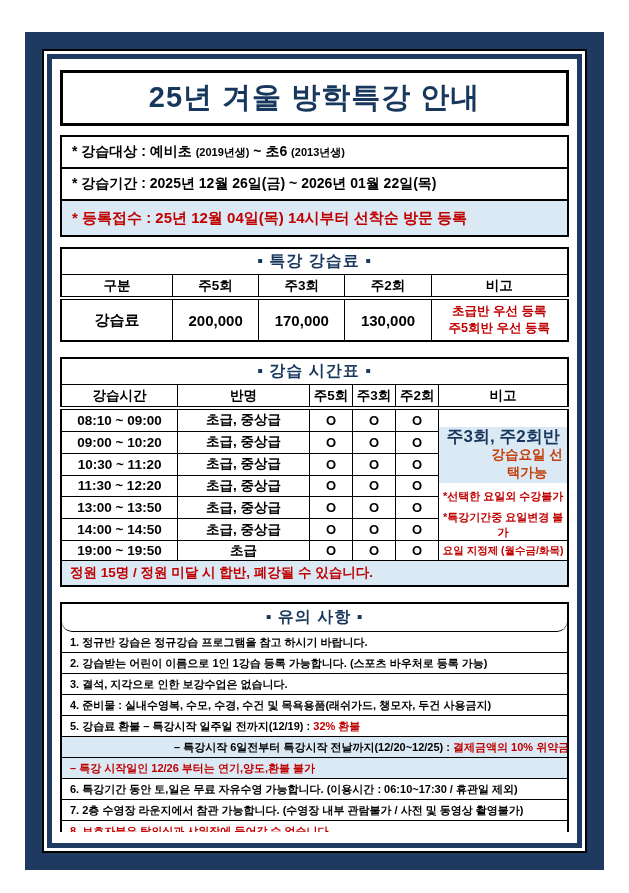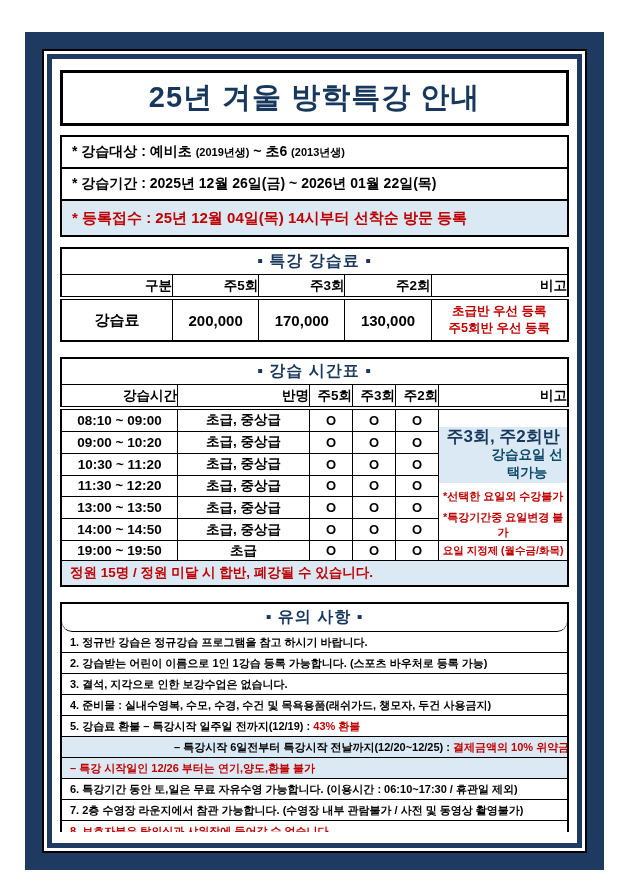--- a/index.html
+++ b/index.html
@@ -24,36 +24,36 @@
   .info-row:last-child{border-bottom:none;}
   .info-row span{white-space:pre;}
   .info-small{font-size:11px;}
   .info-reg{background:#dbe9f4;color:#c00000;font-size:15px;min-height:34px;}
 
   
   table{border-collapse:collapse;width:100%;table-layout:fixed;}
   .boxed{border:2px solid #000;margin-bottom:15px;flex:none;}
   td,th{border:1.5px solid #000;text-align:center;padding:0;}
   .sec-title{font-size:16px;color:#17375d;height:25px;letter-spacing:1px;}
-  .hdr{font-size:13.5px;height:21px;border-bottom:4px double #000;text-align:right;}
+  .hdr{font-size:13.5px;height:21px;border-bottom:4px double #000;}
 
   
   .fee-label{font-size:14px;}
   .fee-val{font-size:15px;height:40px;}
   .fee-remark{color:#c00000;font-size:12.5px;line-height:17px;}
 
   
   .tt-time{font-size:13.5px;height:19px;}
   .tt-name{font-size:13.5px;}
   .tt-o{font-size:13px;}
   .tt-remark-cell{vertical-align:top;padding:0;}
   .remark-spacer{height:17px;}
   .remark-hl{background:#dbe9f4;padding:1px 0;}
   .remark-hl .l1{color:#17375d;font-size:17px;line-height:18px;}
-  .remark-hl .l2{color:#0c4a6e;font-size:13.5px;line-height:18px;padding-left:48px;}
+  .remark-hl .l2{color:#c2410c;font-size:13.5px;line-height:18px;padding-left:48px;}
   .remark-small{color:#c00000;font-size:11px;margin-top:6px;}
   .tt-last-remark{color:#c00000;font-size:10.5px;}
   .tt-footer{background:#dbe9f4;color:#c00000;font-size:13.5px;text-align:left;padding:3px 8px;height:16px;}
 
   
   .notes-box{border:2px solid #000;margin-bottom:8px;flex:none;display:flex;flex-direction:column;}
   .notes-title{border-bottom:1.5px solid #000;text-align:center;font-size:16px;color:#17375d;
                padding:3px 0;letter-spacing:1px;border-radius:10px;}
   .note-row{border-bottom:1.5px solid #000;font-size:11px;padding:3px 8px;white-space:nowrap;overflow:hidden;height:14px;line-height:14px;}
   .note-row .red{color:#c00000;}
@@ -208,21 +208,21 @@
                 </tr>
           </tbody>
             </table>
 
           <div class="notes-box">
             <div class="notes-title">▪ 유의 사항 ▪</div>
             <div class="note-row"><span>1. 정규반 강습은 정규강습 프로그램을 참고 하시기 바랍니다.</span></div>
             <div class="note-row"><span>2. 강습받는 어린이 이름으로 1인 1강습 등록 가능합니다. (스포츠 바우처로 등록 가능)</span></div>
             <div class="note-row"><span>3. 결석, 지각으로 인한  보강수업은 없습니다.</span></div>
             <div class="note-row"><span>4. 준비물 : 실내수영복, 수모, 수경, 수건 및 목욕용품(래쉬가드, 챙모자, 두건 사용금지)</span></div>
-            <div class="note-row"><span>5. 강습료 환불 – 특강시작 일주일 전까지(12/19) : </span><span class="red">43% 환불</span></div>
+            <div class="note-row"><span>5. 강습료 환불 – 특강시작 일주일 전까지(12/19) : </span><span class="red">32% 환불</span></div>
             <div class="note-row note-indent1 note-blue"><span>– 특강시작 6일전부터 특강시작 전날까지(12/20~12/25) : </span><span class="red">결제금액의 10% 위약금 발생</span></div>
             <div class="note-row note-indent2 note-blue"><span class="red">– 특강 시작일인 12/26 부터는 연기,양도,환불 불가</span></div>
             <div class="note-row"><span>6. 특강기간 동안 토,일은 무료 자유수영 가능합니다. (이용시간 : 06:10~17:30 / 휴관일 제외)</span></div>
             <div class="note-row"><span>7. 2층 수영장 라운지에서 참관 가능합니다. (수영장 내부 관람불가 / 사전 및 동영상 촬영불가)</span></div>
             <div class="note-row note-redrow"><span>8. 보호자분은 탈의실과 샤워장에 들어갈 수 없습니다.</span></div>
             <div class="note-row note-empty"></div>
           </div>
 
         </div>
       </div>

